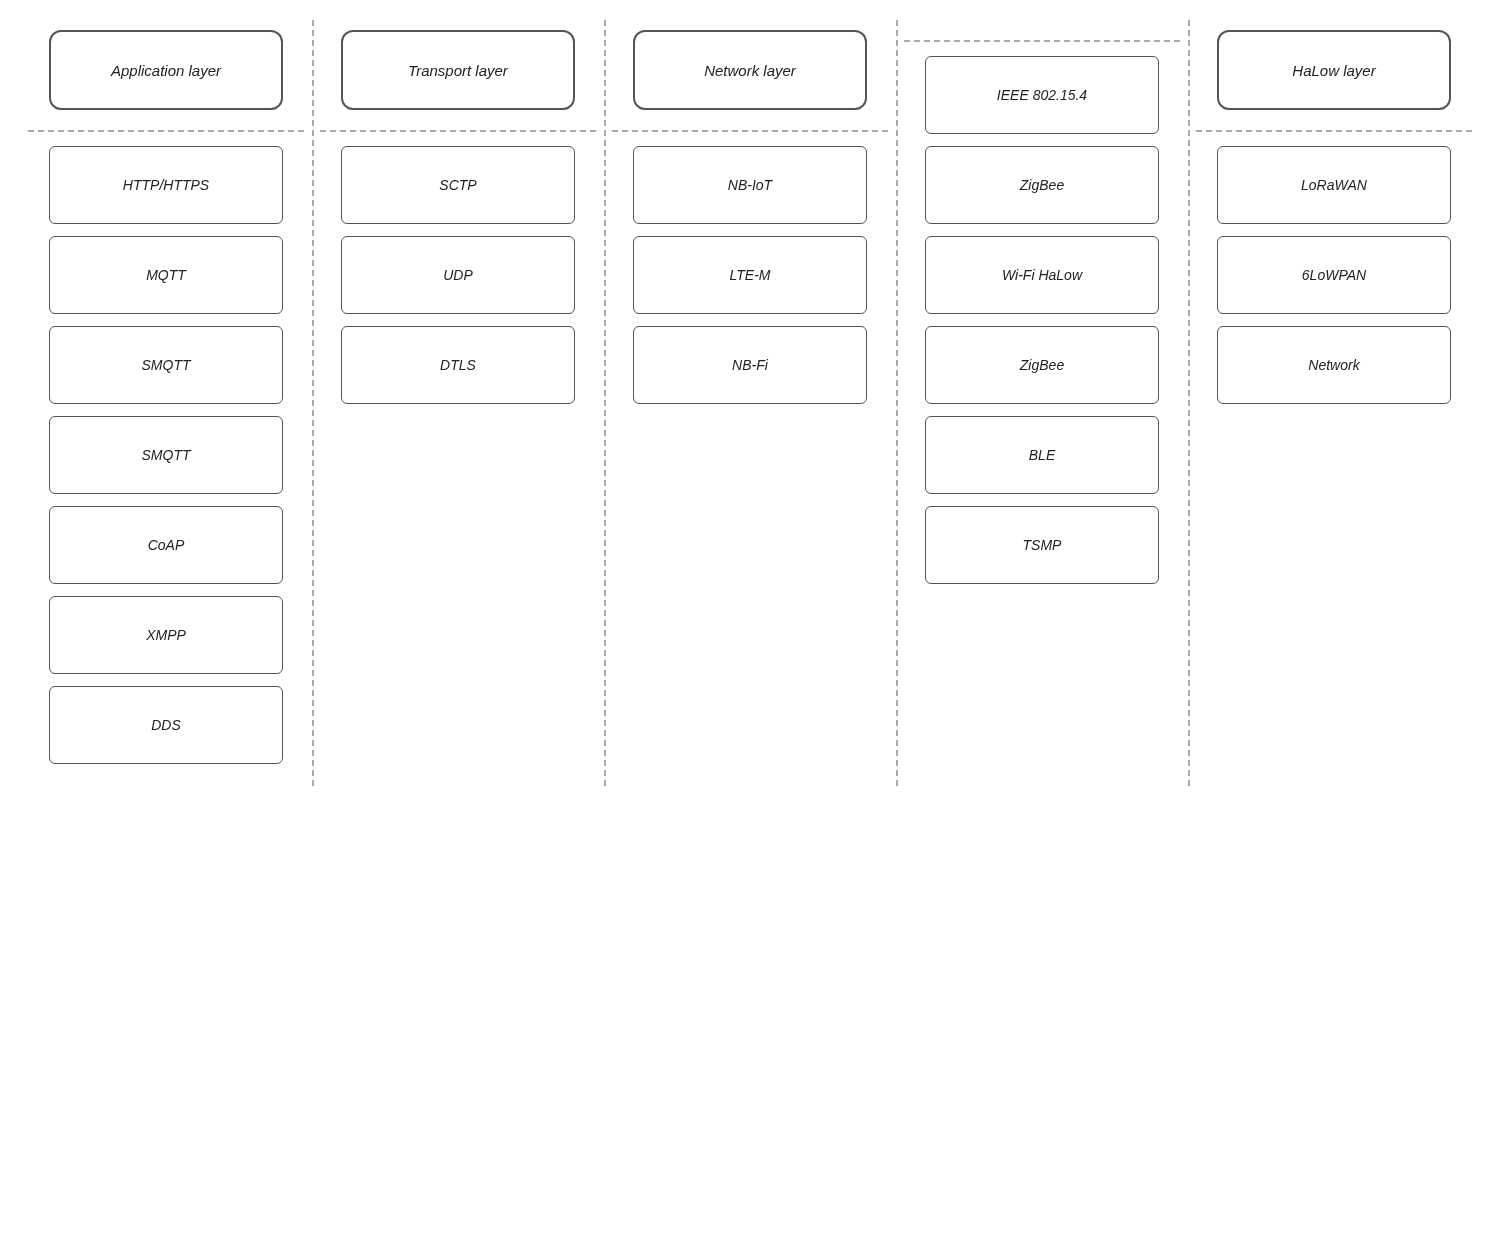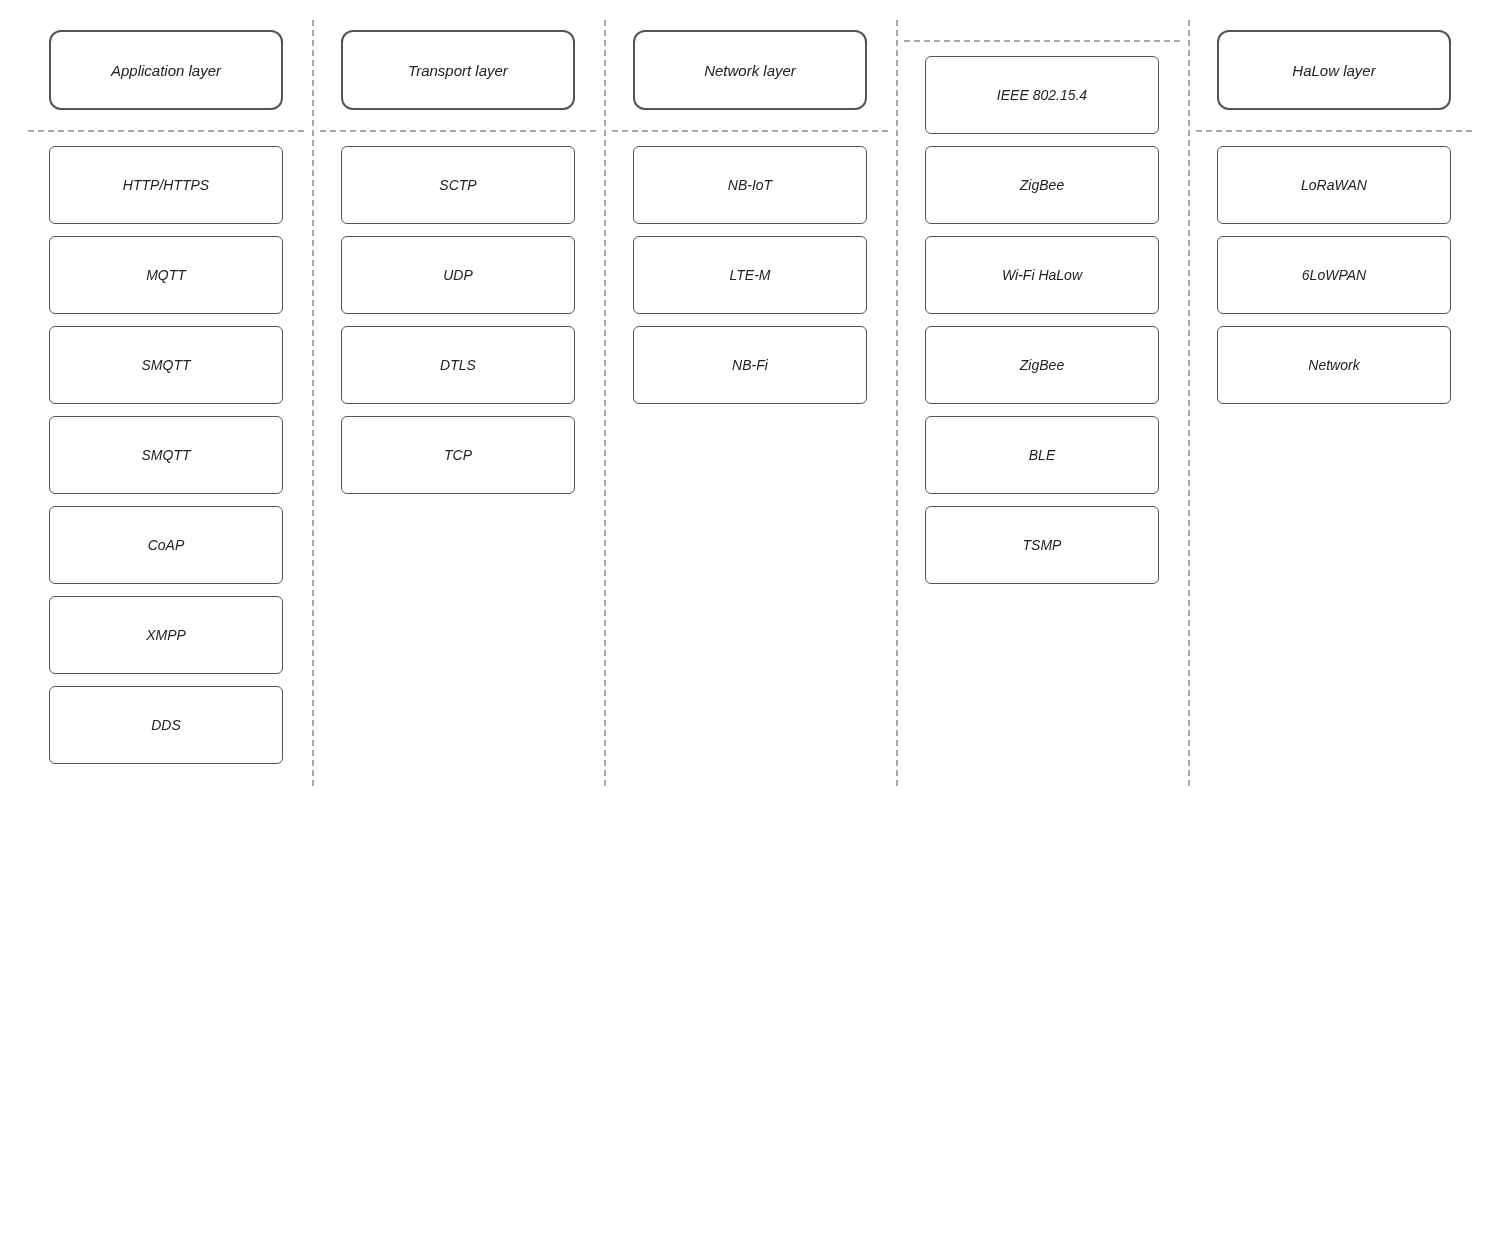--- a/index.html
+++ b/index.html
@@ -90,21 +90,20 @@
       <div class="item-box">CoAP</div>
       <div class="item-box">XMPP</div>
       <div class="item-box">DDS</div>
     </div>
     <div class="column">
       <div class="header-box">Transport layer</div>
       <div class="separator"></div>
       <div class="item-box">SCTP</div>
       <div class="item-box">UDP</div>
       <div class="item-box">DTLS</div>
-      <div class="item-box">TCP</div>
     </div>
     <div class="column">
       <div class="header-box">Network layer</div>
       <div class="separator"></div>
       <div class="item-box">NB-IoT</div>
       <div class="item-box">LTE-M</div>
       <div class="item-box">NB-Fi</div>
     </div>
     <div class="column">
       <div class="separator"></div>

